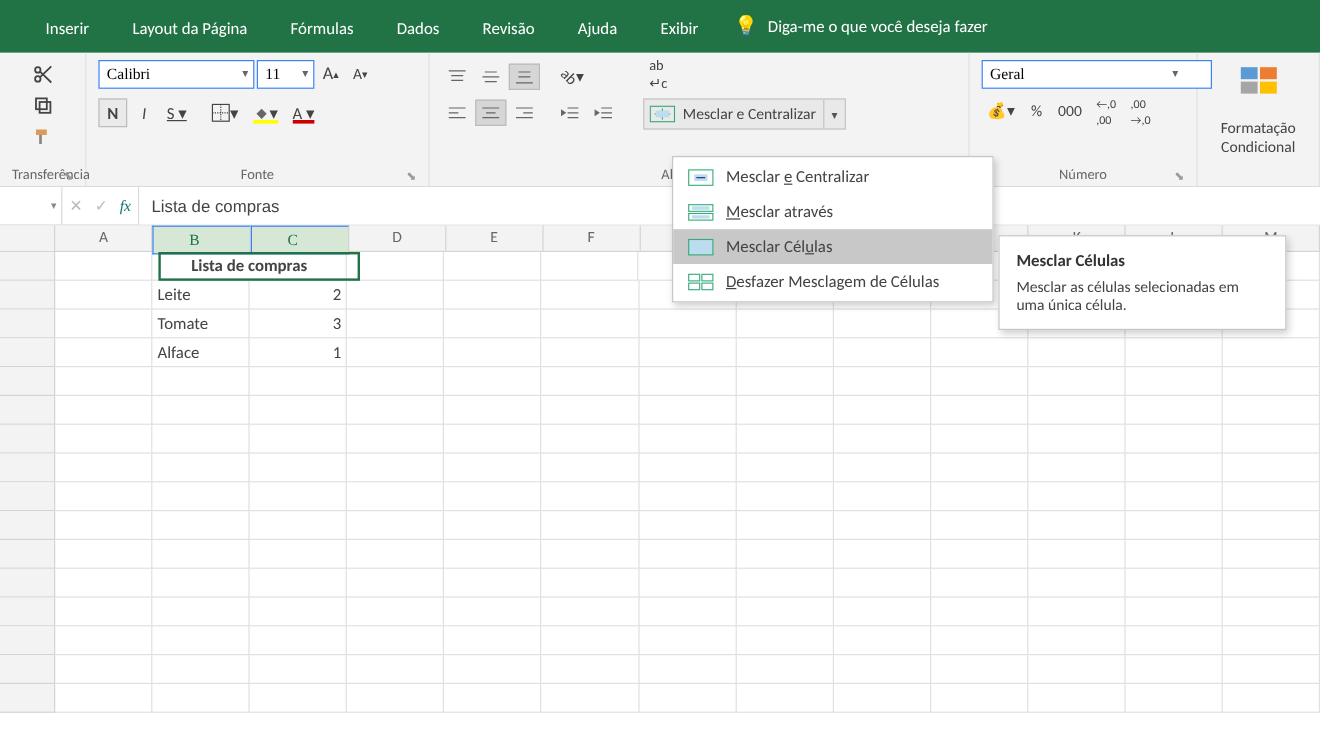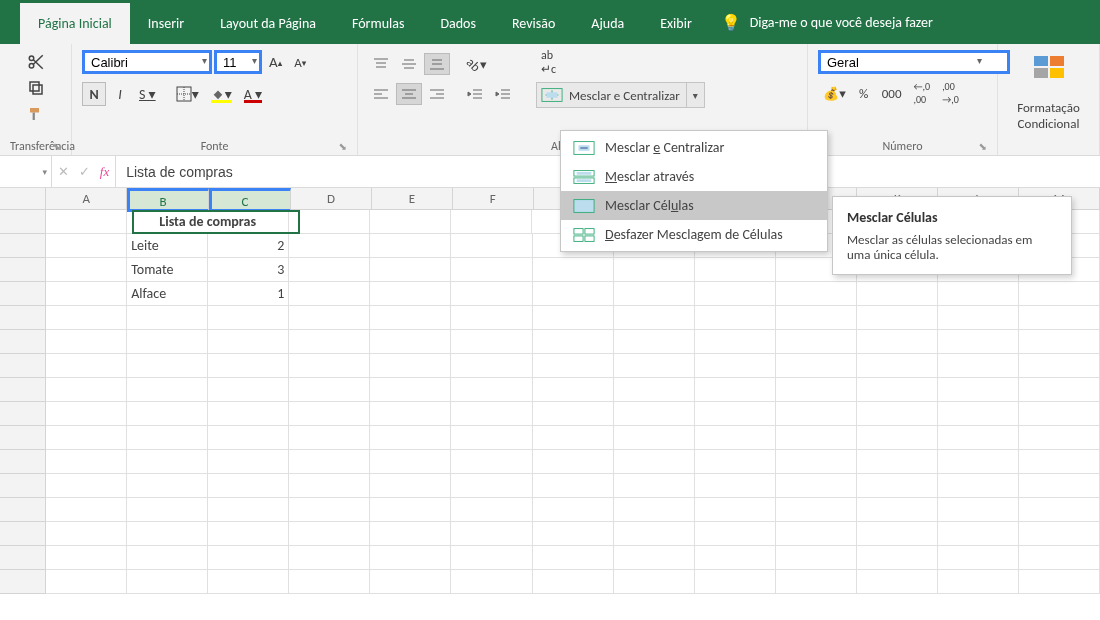--- a/index.html
+++ b/index.html
@@ -17,21 +17,21 @@
 .group { border-right: 1px solid #e1e1e1; padding: 6px 10px 2px 10px; display: flex; flex-direction: column; justify-content: space-between; }
 .group-label { text-align: center; font-size: 12px; color: #666; padding-top: 2px; position: relative; }
 .group-label .launcher { position: absolute; right: 0; bottom: 0; font-size: 10px; color: #999; }
 .group-body { display: flex; gap: 6px; align-items: flex-start; }
 
 .btn { display: inline-flex; align-items: center; justify-content: center; height: 24px; min-width: 24px; padding: 0 4px; border: 1px solid transparent; cursor: pointer; font-size: 14px; color: #444; }
 .btn.small { height: 22px; min-width: 22px; font-size: 13px; }
 .row { display: flex; gap: 2px; align-items: center; }
 .col { display: flex; flex-direction: column; gap: 2px; }
 
-.sel { height: 24px; border: 3px solid #3b82f6; background: #fff; font-size: 13px; padding: 0 18px 0 6px; appearance: none; position: relative; }
+.sel { height: 24px; border: 1px solid #3b82f6; background: #fff; font-size: 13px; padding: 0 18px 0 6px; appearance: none; position: relative; font-family: Liberation Serif, serif; }
 .sel-wrap { position: relative; display: inline-block; }
 .sel-wrap::after { content: "▾"; position: absolute; right: 5px; top: 4px; font-size: 10px; color: #666; pointer-events: none; }
 
 .font-name { width: 130px; }
 .font-size { width: 48px; }
 .num-fmt { width: 192px; }
 
 .bold-btn { font-weight: bold; border: 1px solid #bbb; background: #eaeaea; }
 .underline-btn { text-decoration: underline; }
 .font-color { position: relative; }
@@ -43,21 +43,21 @@
 .split .caret { font-size: 10px; color: #555; border-left: 1px solid #c4c4c4; padding-left: 6px; height: 100%; display:flex; align-items:center; }
 
 
 svg { display: block; }
 
 
 .fx-bar { height: 32px; border-bottom: 1px solid #dadada; display: flex; align-items: stretch; background:#fff; }
 .name-box { width: 52px; border-right: 1px solid #dadada; display:flex; align-items:center; justify-content:flex-end; padding-right:16px; position:relative; font-size:13px; }
 .name-box::after { content:"▾"; position:absolute; right:4px; font-size:9px; color:#888; }
 .fx-btns { display:flex; align-items:center; border-right:1px solid #dadada; padding: 0 6px; gap:10px; color:#bbb; }
-.fx-label { font-style: italic; font-family: "Times New Roman", serif; color:#ec4899; }
+.fx-label { font-style: italic; font-family: "Times New Roman", serif; color:#0f766e; }
 .formula-input { flex:1; border:none; padding:0 10px; font-size:14px; color:#444; }
 
 
 .sheet { position: relative; }
 .colhdrs { display:flex; height:22px; background:#f3f3f3; border-bottom:1px solid #d4d4d4; }
 .rowhdr-space { width:48px; border-right:1px solid #d4d4d4; background:#f3f3f3; }
 .colhdr { width:84px; border-right:1px solid #d4d4d4; text-align:center; font-size:13px; color:#666; line-height:22px; }
 .colhdr.sel { background:#d6e7d6; color:#217346; }
 
 .rows { }
@@ -82,21 +82,20 @@
 .tooltip-title { font-weight:bold; margin-bottom:6px; font-size:14px; color:#333; }
 
 .big-btn { display:flex; flex-direction:column; align-items:center; gap:16px; padding:4px 2px; cursor:pointer; text-align:center; font-size:13px; line-height:1.2; }
 .big-btn svg { margin-bottom:2px; }
 
 </style>
 </head>
 <body>
 
 <div class="ribbon-tabs">
-  <div class="ribbon-tab active">Página Inicial</div>
   <div class="ribbon-tab">Inserir</div>
   <div class="ribbon-tab">Layout da Página</div>
   <div class="ribbon-tab">Fórmulas</div>
   <div class="ribbon-tab">Dados</div>
   <div class="ribbon-tab">Revisão</div>
   <div class="ribbon-tab">Ajuda</div>
   <div class="ribbon-tab">Exibir</div>
   <div class="ribbon-tell">
     <span class="bulb">💡</span>
     <span>Diga-me o que você deseja fazer</span>

